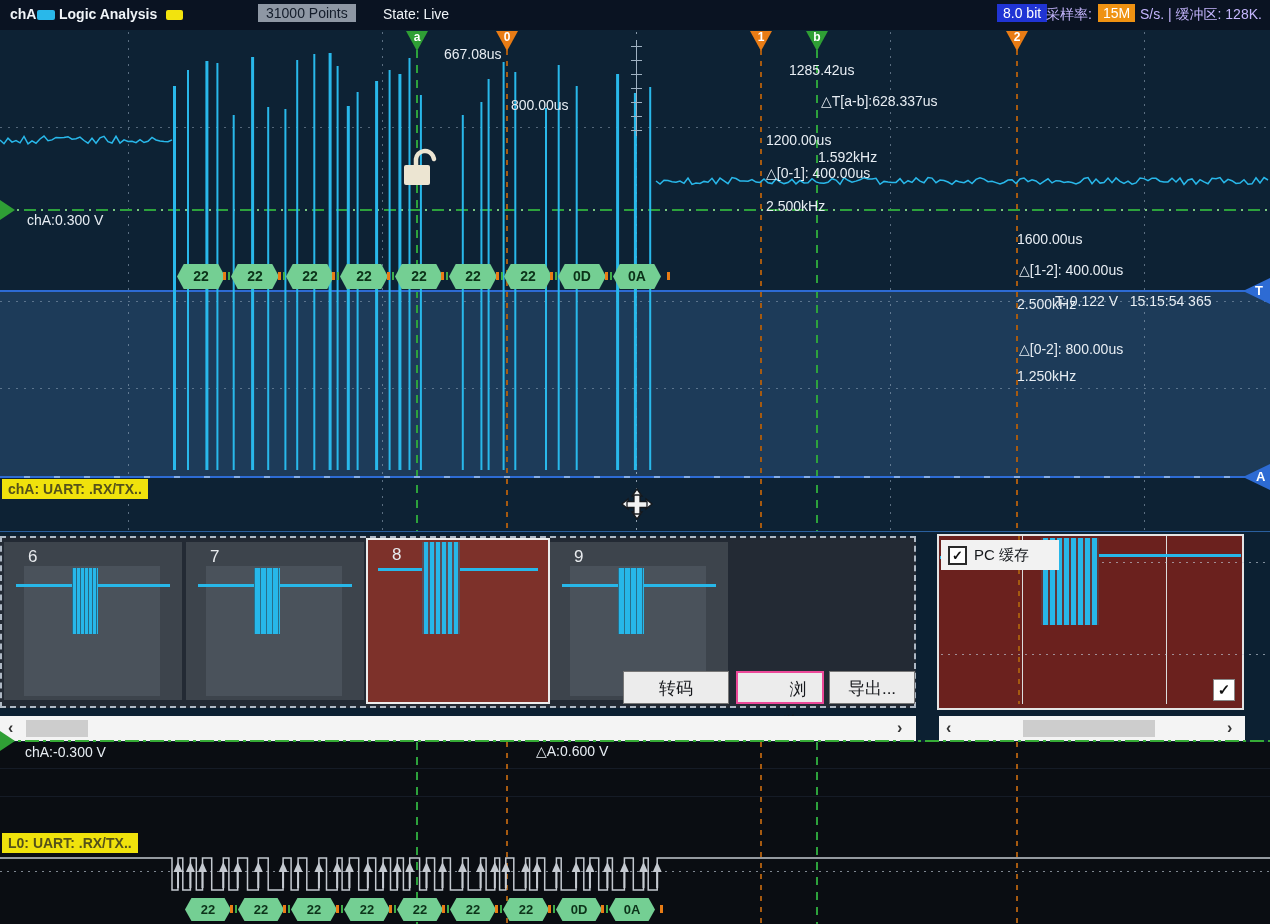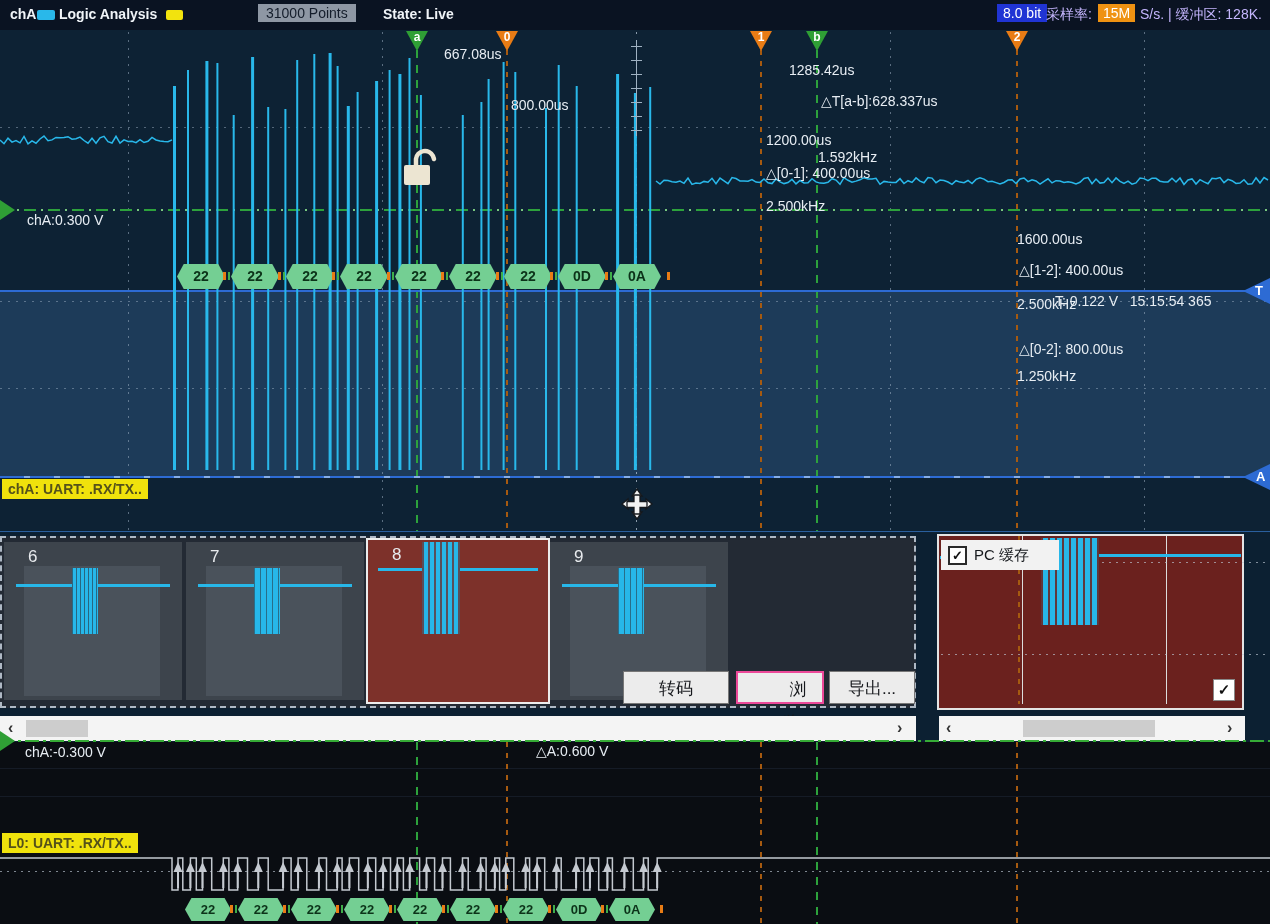--- a/index.html
+++ b/index.html
@@ -6,21 +6,21 @@
   .screen{position:relative;width:1270px;height:924px;background:#0c2032;overflow:hidden;
           font-family:"Liberation Sans",sans-serif;}
   .abs{position:absolute;}
   .txt{position:absolute;color:#e7edf3;font-size:14px;white-space:pre;}
   
   .topbar{position:absolute;left:0;top:0;width:1270px;height:30px;background:#0a1322;
           border-bottom:1px solid #223247;color:#f0f4f8;font-size:14px;}
   .topbar .lbl{position:absolute;top:6px;font-weight:bold;}
   .swatch{position:absolute;top:10px;height:10px;border-radius:2px;}
   .pointsbox{position:absolute;left:258px;top:4px;padding:1px 8px;background:#8e97a4;color:#141d2b;font-size:14px;}
-  .statelbl{position:absolute;left:383px;top:6px;font-weight:bold;}
+  .statelbl{position:absolute;left:383px;top:6px;font-weight:normal;}
   .bitbox{position:absolute;left:997px;top:4px;padding:1px 6px;background:#2034d4;color:#fff;font-size:14px;}
   .ratebox{position:absolute;left:1098px;top:4px;padding:1px 5px;background:#ef9212;color:#fff;font-size:14px;}
   .rlbl{position:absolute;top:6px;color:#c4b5fd;font-size:14px;}
   
   .plotbg{left:0;top:30px;width:1270px;height:503px;background:#0d2234;}
   .midband{left:0;top:292px;width:1270px;height:185px;background:#1d3b59;}
   .vgrid{position:absolute;top:32px;height:498px;width:1px;
          background-image:repeating-linear-gradient(to bottom,rgba(168,186,205,.5) 0 2px,transparent 2px 8px);}
   .hgrid{position:absolute;left:0;width:1270px;height:1px;
          background-image:repeating-linear-gradient(to right,rgba(168,186,205,.45) 0 2px,transparent 2px 8px);}

